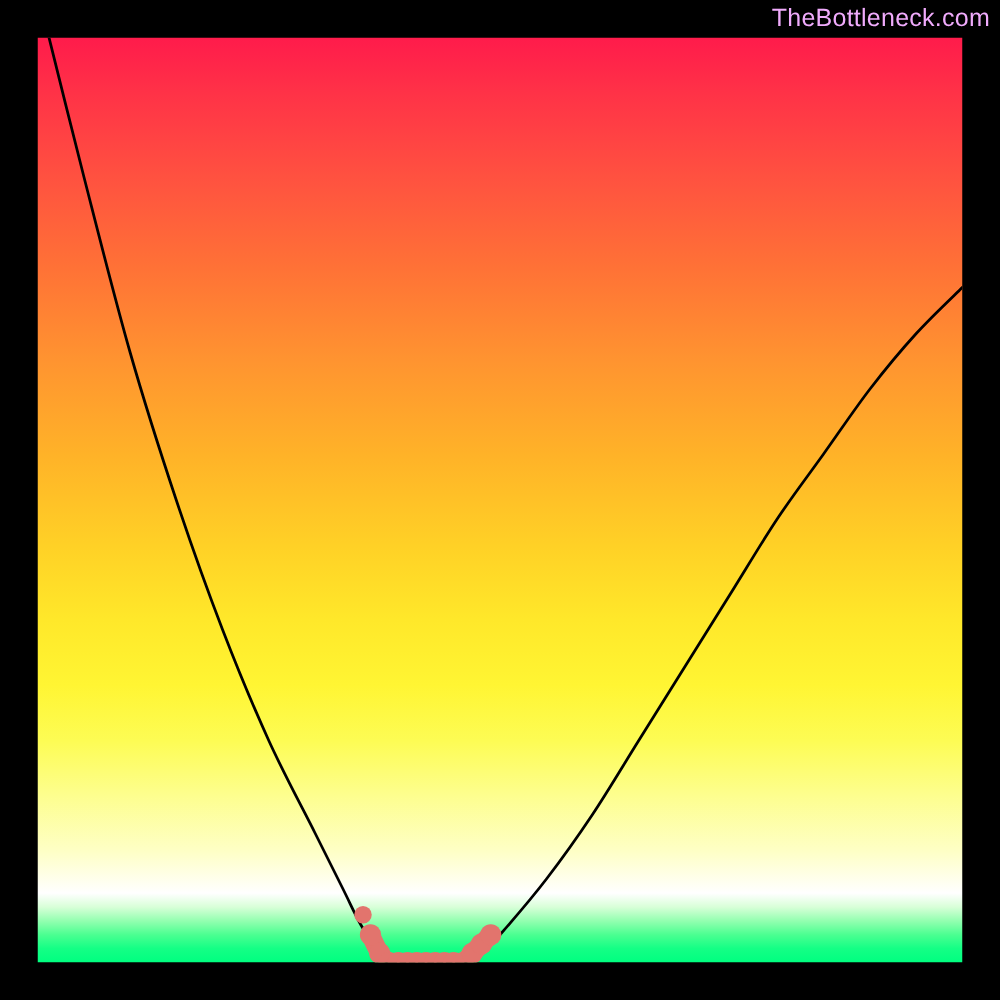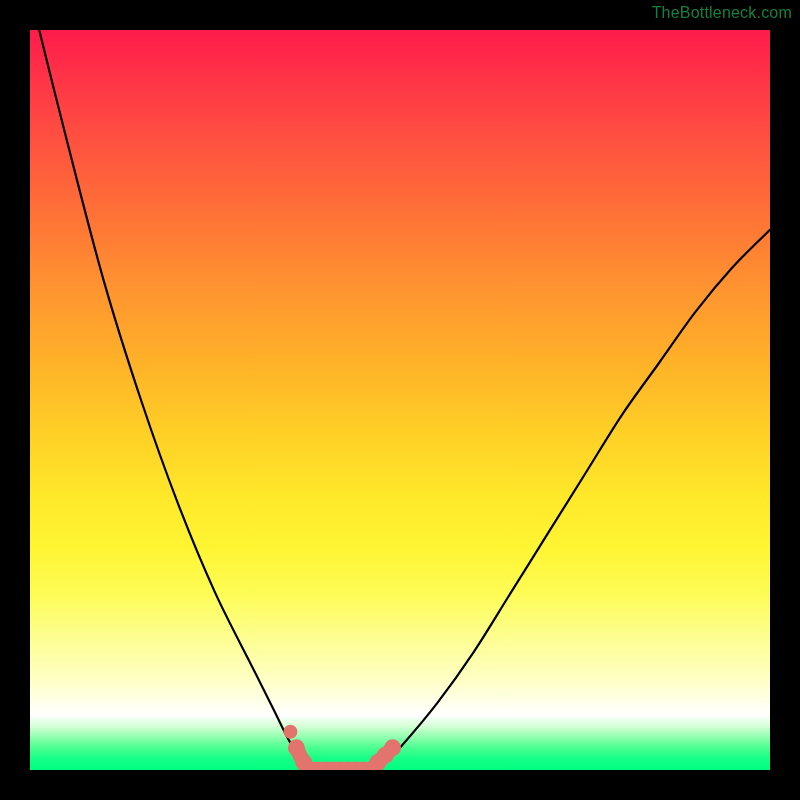--- a/index.html
+++ b/index.html
@@ -57,22 +57,22 @@
     position: absolute;
     left: 0;
     top: 0;
     width: 740px;
     height: 740px;
   }
   .watermark {
     position: absolute;
     top: 4px;
     right: 8px;
-    color: #15803d;
-    font-size: 16px;
+    color: #f0abfc;
+    font-size: 20px;
     font-weight: 500;
     letter-spacing: 0.2px;
     user-select: none;
     text-align: center;
   }
 </style>
 </head>
 <body>
 
 <div class="frame">

